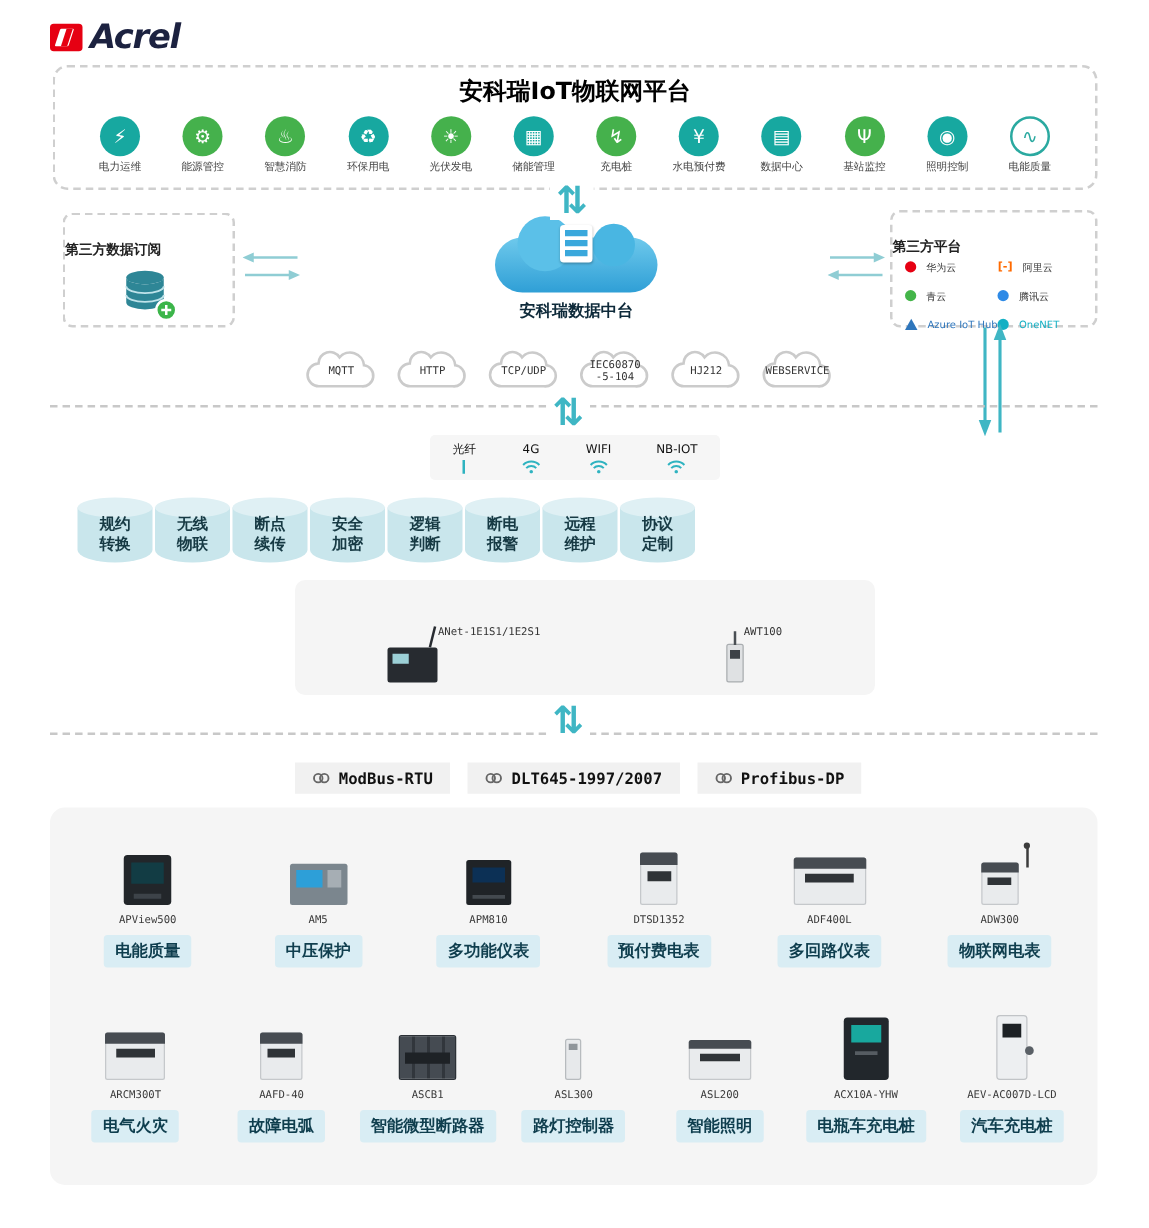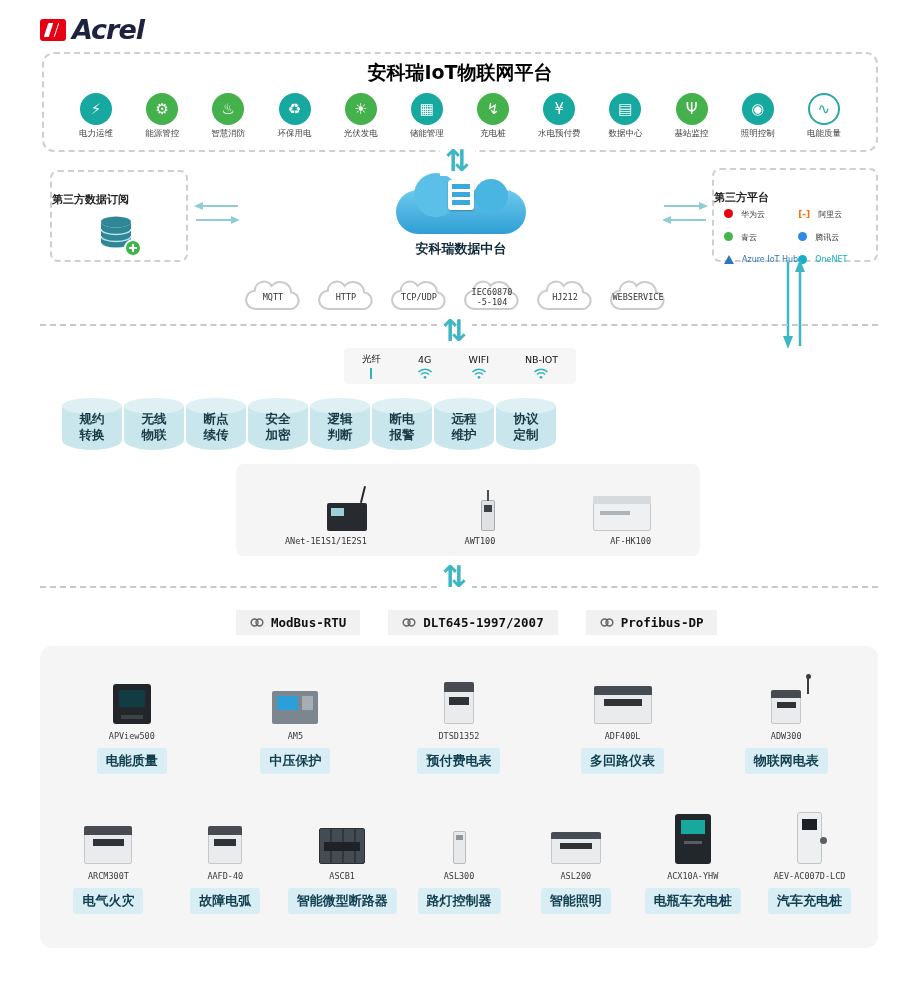--- a/index.html
+++ b/index.html
@@ -76,40 +76,40 @@
 
 
 .caps{left:62px;top:398px;width:794px;display:flex;justify-content:flex-start}
 .cap{width:62px}
 .cyl{position:relative;width:60px;height:44px;margin-top:8px;background:#c9e6ec;border-radius:0 0 30px 30px/0 0 10px 10px}
 .cyl::before{content:"";position:absolute;left:0;top:-8px;width:60px;height:16px;border-radius:50%;background:#dff0f4}
 .cyl .t{position:relative;z-index:1;text-align:center;padding-top:5px;font-weight:bold;font-size:12.5px;color:#173a44;line-height:1.3}
 
 
 .gwpanel{left:236px;top:464px;width:464px;height:92px;background:#f5f5f5;border-radius:8px;display:flex;justify-content:space-around;align-items:flex-end;padding-bottom:10px}
-.gw{display:flex;flex-direction:column;align-items:flex-end}
+.gw{display:flex;flex-direction:row;align-items:flex-start}
 .gwimg{height:50px;display:flex;align-items:flex-end;justify-content:center;position:relative}
 .gwmodel{font-size:8.5px;color:#333;margin-top:5px;white-space:nowrap}
 .g-anet{width:40px;height:28px;background:#272b30;border-radius:2px;position:relative}
 .g-anet::before{content:"";position:absolute;left:4px;top:5px;width:13px;height:8px;background:#9cd0d6}
 .g-anet::after{content:"";position:absolute;right:3px;top:-17px;width:2px;height:17px;background:#272b30;transform:rotate(14deg)}
 .g-awt{width:14px;height:31px;background:#dfe1e3;border:1px solid #a9adb0;border-radius:2px;position:relative}
 .g-awt::before{content:"";position:absolute;left:2px;top:4px;width:8px;height:7px;background:#3d4247}
 .g-awt::after{content:"";position:absolute;left:5px;top:-11px;width:2px;height:11px;background:#4a4f54}
 .g-afhk{width:58px;height:35px;background:#eff0f1;border:1px solid #c6c9cb;border-radius:2px;position:relative}
 .g-afhk::before{content:"";position:absolute;left:-1px;right:-1px;top:-1px;height:8px;background:#d7dadc;border-radius:2px 2px 0 0}
 .g-afhk::after{content:"";position:absolute;left:6px;top:14px;width:30px;height:4px;background:#aeb4b8}
 
 
-.fprot{left:236px;top:610px;display:flex;gap:28px}
+.fprot{left:236px;top:610px;display:flex;gap:14px}
 .fbadge{display:flex;align-items:center;gap:7px;background:#f1f1f1;padding:5px 14px;font-size:12.5px;font-weight:bold;color:#111}
 
 
 .devpanel{left:40px;top:646px;width:838px;height:302px;background:#f5f5f5;border-radius:12px;padding-top:24px}
-.devrow{display:flex;justify-content:space-between;padding:0 10px}
+.devrow{display:flex;justify-content:flex-end;padding:0 10px}
 .devrow2{margin-top:36px}
 .dev{display:flex;flex-direction:column;align-items:center;flex:1}
 .dimg{height:54px;display:flex;align-items:flex-end;justify-content:center;position:relative}
 .dmodel{font-size:8.5px;color:#3a3a3a;margin:7px 0 7px;white-space:nowrap}
 .dbadge{background:#d9edf4;color:#0f3e4e;font-weight:bold;font-size:13px;padding:4px 9px;border-radius:3px;white-space:nowrap}
 
 .v-apview{width:38px;height:40px;background:#22262a;border-radius:3px;position:relative}
 .v-apview::before{content:"";position:absolute;left:6px;top:6px;right:6px;height:17px;background:#123c44}
 .v-apview::after{content:"";position:absolute;left:8px;bottom:5px;width:22px;height:4px;background:#3d4349}
 .v-am5{width:46px;height:33px;background:#7b868e;border-radius:2px;position:relative}
@@ -424,26 +424,20 @@
         <div class="g-anet"></div>
       </div>
     <div class="gwmodel mono">ANet-1E1S1/1E2S1</div>
   </div>
   <div class="gw">
     <div class="gwimg">
         <div class="g-awt"></div>
       </div>
     <div class="gwmodel mono">AWT100</div>
   </div>
-  <div class="gw">
-    <div class="gwimg">
-        <div class="g-afhk"></div>
-      </div>
-    <div class="gwmodel mono">AF-HK100</div>
-  </div>
 </div>
 
 <div class="varrow abs" style="left:437px;top:562px">⇅</div>
 <div class="divider abs" style="top:586px"></div>
 
 <div class="fprot abs">
   <div class="fbadge mono">
     <svg width="14" height="11" viewBox="0 0 14 11">
         <circle cx="4.6" cy="5.5" r="3.4" fill="none" stroke="#666" stroke-width="1.5"></circle>
         <circle cx="9.4" cy="5.5" r="3.4" fill="none" stroke="#666" stroke-width="1.5"></circle>
@@ -477,20 +471,27 @@
     </div>
     <div class="dev">
       <div class="dimg">
           <div class="v-am5"></div>
         </div>
       <div class="dmodel mono">AM5</div>
       <div class="dbadge">中压保护</div>
     </div>
     <div class="dev">
       <div class="dimg">
+          <div class="v-apm"></div>
+        </div>
+      <div class="dmodel mono">APM810</div>
+      <div class="dbadge">多功能仪表</div>
+    </div>
+    <div class="dev">
+      <div class="dimg">
           <div class="din s-din"></div>
         </div>
       <div class="dmodel mono">DTSD1352</div>
       <div class="dbadge">预付费电表</div>
     </div>
     <div class="dev">
       <div class="dimg">
           <div class="din s-dinw"></div>
         </div>
       <div class="dmodel mono">ADF400L</div>

